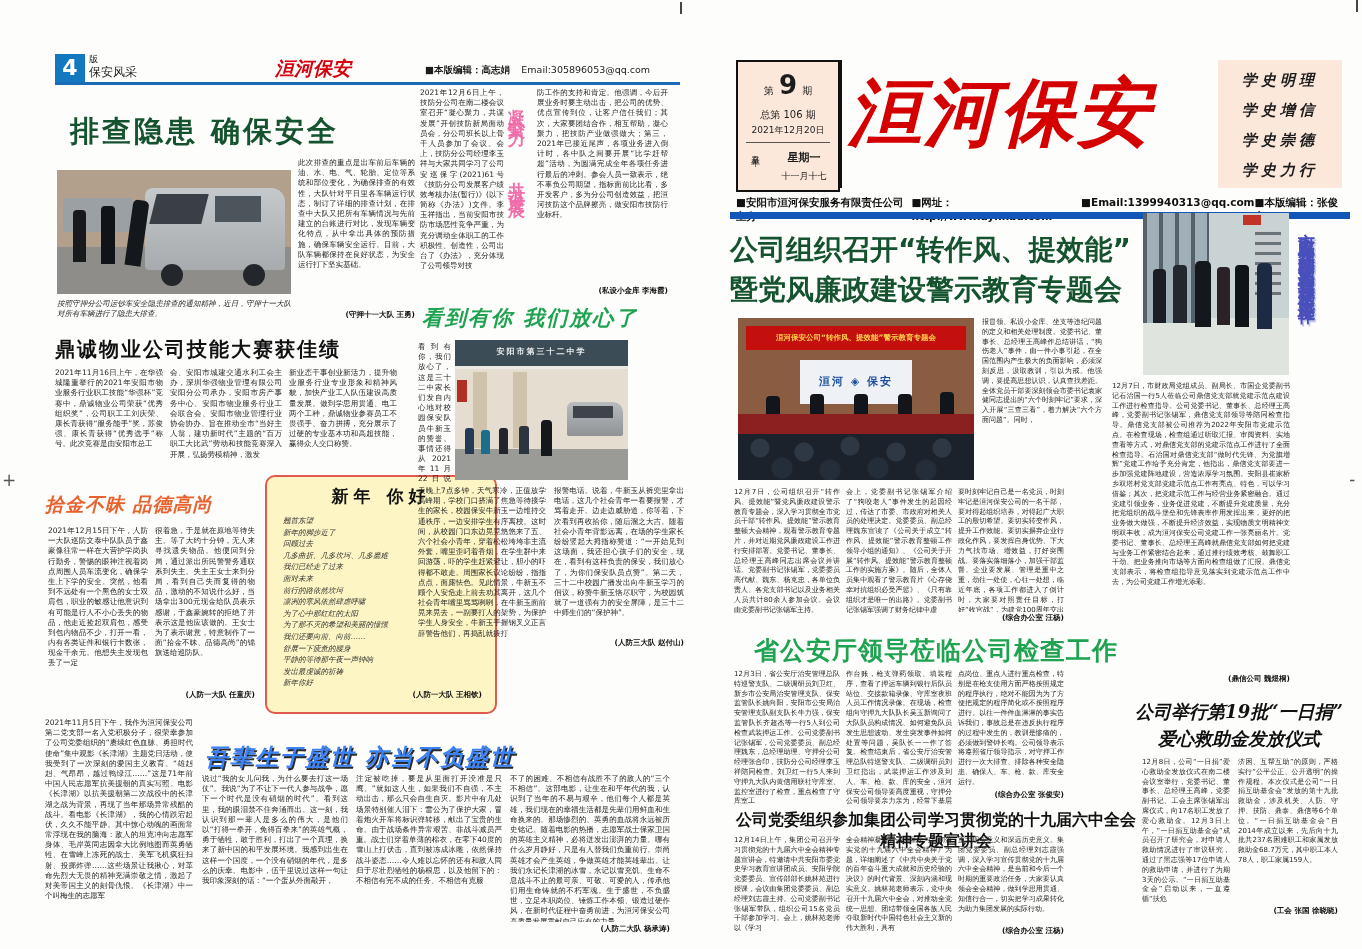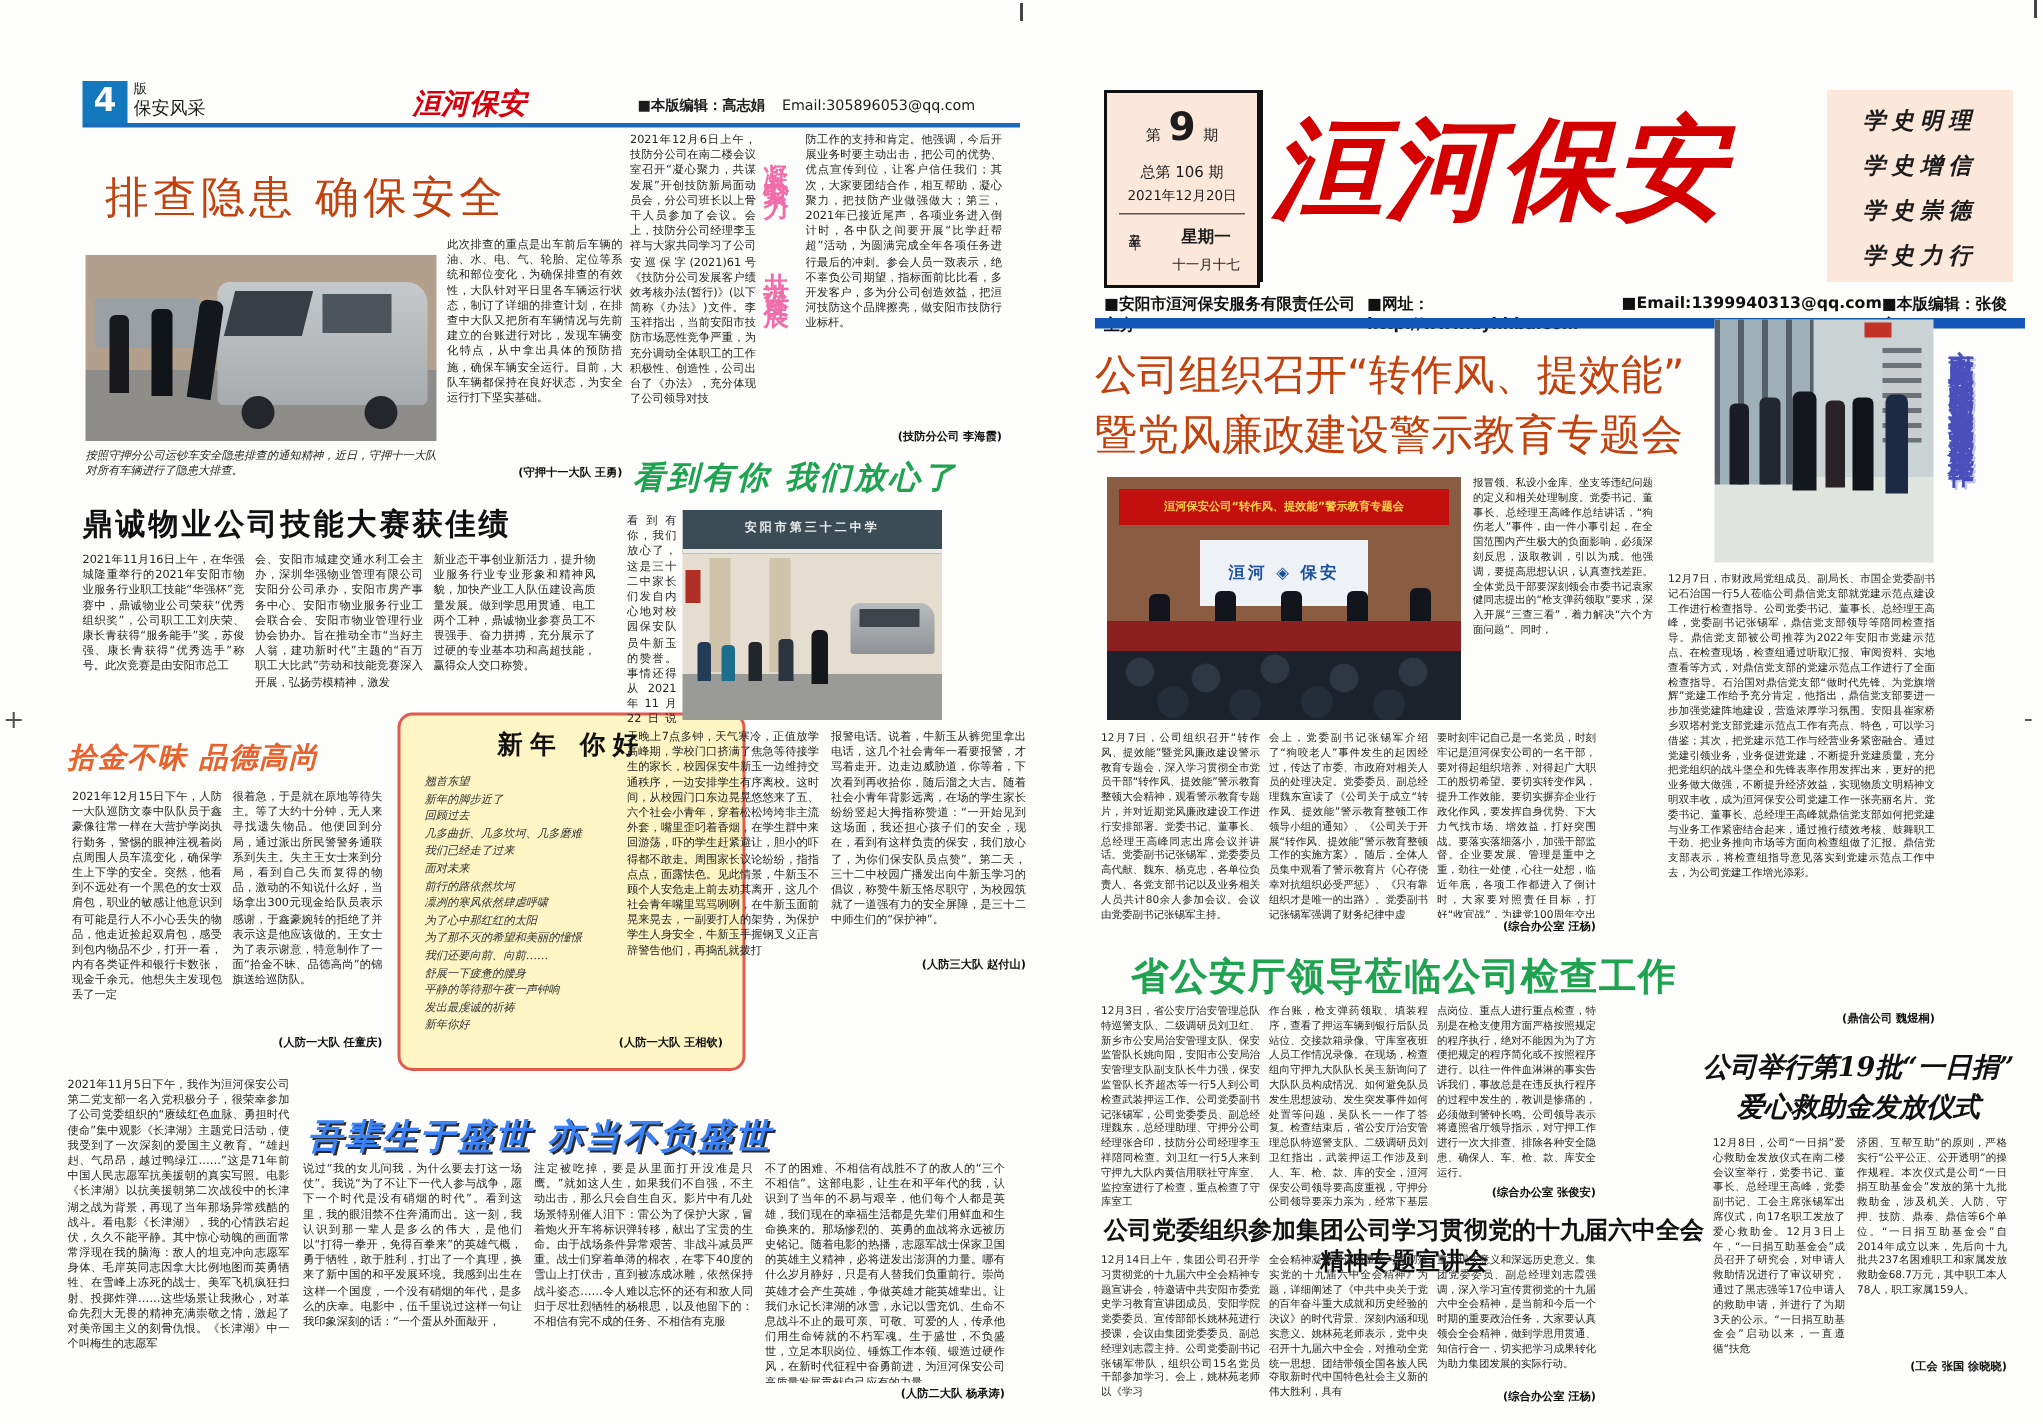--- a/index.html
+++ b/index.html
@@ -12,21 +12,21 @@
   .c{position:absolute;font-size:7.5px;line-height:1.36;text-align:justify;overflow:hidden;color:#242424;}
   .c7{font-size:7px;line-height:1.4;}
   .sig{position:absolute;font-size:7.5px;font-weight:bold;text-align:right;color:#111;}
   .serif{font-family:"DejaVu Serif","Liberation Serif",serif;}
   .photo{position:absolute;overflow:hidden;}
   
   .numbox{background:#1478be;color:#fff;font-weight:bold;text-align:center;}
   .rule{position:absolute;background:#1a6cb8;}
   .script-mast{font-family:"DejaVu Serif",serif;font-style:italic;font-weight:bold;color:#d6000f;}
   
-  .hl-red{color:#c2410c;font-weight:normal;}
+  .hl-red{color:#14532d;font-weight:bold;}
   .hl-blk{color:#111;font-weight:bold;}
   .hl-or{color:#e8622d;font-weight:bold;font-style:italic;font-family:"DejaVu Serif",serif;}
   .hl-gr{color:#1fa351;font-weight:bold;font-style:italic;font-family:"DejaVu Serif",serif;}
   .vert{writing-mode:vertical-rl;text-orientation:upright;}
   .pinkv{color:#f06daa;font-weight:bold;font-size:17px;letter-spacing:7px;}
   .bluev{color:#4a50bb;font-weight:bold;font-size:17px;letter-spacing:3px;text-shadow:1.5px 1.5px 0 #c3c7ee;}
   
   #ny{background:#fdf5c3;border:2px solid #e05a4e;border-radius:10px;}
   
   .pinkbox{background:#fce8db;}
@@ -104,21 +104,21 @@
       </div>
       <div class="sig" style="left:60px;top:213px;width:155px;">(人防一大队 王相钦)</div>
     </div>
 
     <div class="c" style="left:380px;top:38px;width:84px;height:250px;">2021年12月6日上午，技防分公司在南二楼会议室召开“凝心聚力，共谋发展”开创技防新局面动员会，分公司班长以上骨干人员参加了会议。会上，技防分公司经理李玉祥与大家共同学习了公司安巡保字(2021)61号《技防分公司发展客户绩效考核办法(暂行)》(以下简称《办法》)文件。李玉祥指出，当前安阳市技防市场恶性竞争严重，为充分调动全体职工的工作积极性、创造性，公司出台了《办法》，充分体现了公司领导对技</div>
     <div class="abs vert pinkv" style="left:466px;top:45px;height:186px;">
       <span>凝心聚力</span>
       <span style="margin-top:18px;">共谋发展</span>
     </div>
     <div class="c" style="left:497px;top:38px;width:131px;height:196px;">防工作的支持和肯定。他强调，今后开展业务时要主动出击，把公司的优势、优点宣传到位，让客户信任我们；其次，大家要团结合作，相互帮助，凝心聚力，把技防产业做强做大；第三，2021年已接近尾声，各项业务进入倒计时，各中队之间要开展“比学赶帮超”活动，为圆满完成全年各项任务进行最后的冲刺。参会人员一致表示，绝不辜负公司期望，指标面前比比看，多开发客户，多为分公司创造效益，把洹河技防这个品牌擦亮，做安阳市技防行业标杆。</div>
-    <div class="sig" style="left:497px;top:236px;width:131px;">(技防分公司 李海霞)</div>
+    <div class="sig" style="left:497px;top:236px;width:131px;">(私设小金库 李海霞)</div>
 
     <div class="abs hl-gr" style="left:382px;top:254px;width:266px;font-size:21px;letter-spacing:2px;">看到有你  我们放心了</div>
     <div class="c" style="left:378px;top:292px;width:33px;height:140px;">看到有你，我们放心了，这是三十二中家长们发自内心地对校园保安队员牛新玉的赞誉。事情还得从2021年11月22日说起，这</div>
     <div class="photo" style="left:415px;top:290px;width:173px;height:140px;background:linear-gradient(180deg,#e4ddd0 0 78%,#9a9a96 78% 100%);">
       <div class="abs" style="left:0;top:0;width:173px;height:26px;background:#3c4c56;border-bottom:3px solid #eceae4;color:#e8ecee;font-size:8px;font-weight:bold;text-align:center;line-height:24px;letter-spacing:2px;overflow:hidden;">安阳市第三十二中学</div>
       <div class="abs" style="left:18px;top:32px;width:14px;height:76px;background:#cfc3ab;"></div>
       <div class="abs" style="left:58px;top:32px;width:14px;height:76px;background:#cfc3ab;"></div>
       <div class="abs" style="left:2px;top:40px;width:10px;height:22px;background:#b03028;"></div>
       <div class="abs" style="left:112px;top:62px;width:56px;height:34px;background:linear-gradient(180deg,#b9bcbe,#8f9396);border-radius:6px 10px 2px 2px;"></div>
       <div class="abs" style="left:118px;top:66px;width:40px;height:12px;background:#3e444a;"></div>
@@ -182,21 +182,21 @@
       <div class="abs" style="left:62px;top:42px;width:112px;height:44px;background:#eef2f6;color:#1c4f9c;font-size:11px;font-weight:bold;text-align:center;line-height:44px;letter-spacing:2px;">洹河 ◈ 保安</div>
       <div class="abs" style="left:0;top:96px;width:236px;height:20px;background:#8c1f1f;"></div>
       <div class="abs" style="left:28px;top:78px;width:14px;height:18px;background:#12161c;border-radius:4px 4px 0 0;"></div>
       <div class="abs" style="left:72px;top:76px;width:14px;height:20px;background:#12161c;border-radius:4px 4px 0 0;"></div>
       <div class="abs" style="left:116px;top:76px;width:14px;height:20px;background:#12161c;border-radius:4px 4px 0 0;"></div>
       <div class="abs" style="left:160px;top:76px;width:14px;height:20px;background:#12161c;border-radius:4px 4px 0 0;"></div>
       <div class="abs" style="left:202px;top:74px;width:14px;height:22px;background:#12161c;border-radius:4px 4px 0 0;"></div>
       <div class="abs" style="left:0;top:116px;width:236px;height:46px;background:#1b222c;
            background-image:radial-gradient(circle 9px at 22px 14px,#2d3844 9px,transparent 10px),radial-gradient(circle 9px at 66px 18px,#2d3844 9px,transparent 10px),radial-gradient(circle 9px at 112px 12px,#2d3844 9px,transparent 10px),radial-gradient(circle 9px at 158px 18px,#2d3844 9px,transparent 10px),radial-gradient(circle 9px at 204px 14px,#2d3844 9px,transparent 10px),radial-gradient(circle 10px at 44px 34px,#242e3a 10px,transparent 11px),radial-gradient(circle 10px at 92px 36px,#242e3a 10px,transparent 11px),radial-gradient(circle 10px at 140px 34px,#242e3a 10px,transparent 11px),radial-gradient(circle 10px at 188px 36px,#242e3a 10px,transparent 11px);"></div>
     </div>
-    <div class="c c7" style="left:252px;top:268px;width:120px;height:162px;">报冒领、私设小金库、坐支等违纪问题的定义和相关处理制度。党委书记、董事长、总经理王高峰作总结讲话，“狗伤老人”事件，由一件小事引起，在全国范围内产生极大的负面影响，必须深刻反思，汲取教训，引以为戒。他强调，要提高思想认识，认真查找差距。全体党员干部要深刻领会市委书记袁家健同志提出的“枪支弹药领取”要求，深入开展“三查三看”，着力解决“六个方面问题”。同时，</div>
+    <div class="c c7" style="left:252px;top:268px;width:120px;height:162px;">报冒领、私设小金库、坐支等违纪问题的定义和相关处理制度。党委书记、董事长、总经理王高峰作总结讲话，“狗伤老人”事件，由一件小事引起，在全国范围内产生极大的负面影响，必须深刻反思，汲取教训，引以为戒。他强调，要提高思想认识，认真查找差距。全体党员干部要深刻领会市委书记袁家健同志提出的“六个时刻牢记”要求，深入开展“三查三看”，着力解决“六个方面问题”。同时，</div>
     <div class="c c7" style="left:4px;top:438px;width:106px;height:140px;">12月7日，公司组织召开“转作风、提效能”暨党风廉政建设警示教育专题会，深入学习贯彻全市党员干部“转作风、提效能”警示教育整顿大会精神，观看警示教育专题片，并对近期党风廉政建设工作进行安排部署。党委书记、董事长、总经理王高峰同志出席会议并讲话。党委副书记张锡军，党委委员高代献、魏东、杨克忠，各单位负责人、各党支部书记以及业务相关人员共计80余人参加会议。会议由党委副书记张锡军主持。</div>
     <div class="c c7" style="left:116px;top:438px;width:106px;height:140px;">会上，党委副书记张锡军介绍了“狗咬老人”事件发生的起因经过，传达了市委、市政府对相关人员的处理决定。党委委员、副总经理魏东宣读了《公司关于成立“转作风、提效能”警示教育整顿工作领导小组的通知》、《公司关于开展“转作风、提效能”警示教育整顿工作的实施方案》。随后，全体人员集中观看了警示教育片《心存侥幸对抗组织必受严惩》、《只有靠组织才是唯一的出路》。党委副书记张锡军强调了财务纪律中虚</div>
     <div class="c c7" style="left:228px;top:438px;width:106px;height:124px;">要时刻牢记自己是一名党员，时刻牢记是洹河保安公司的一名干部，要对得起组织培养，对得起广大职工的殷切希望。要切实转变作风，提升工作效能。要切实摒弃企业行政化作风，要发挥自身优势、下大力气找市场、增效益，打好突围战。要落实落细落小，加强干部监督。企业要发展、管理是重中之重，劲往一处使，心往一处想，临近年底，各项工作都进入了倒计时，大家要对照责任目标，打好“收官战”，为建党100周年交出一份洹河人完美的答卷。</div>
     <div class="sig" style="left:228px;top:563px;width:106px;">(综合办公室 汪杨)</div>
 
     <div class="abs" style="left:20px;top:584px;width:372px;text-align:center;font-size:25px;font-weight:bold;color:#1fa351;letter-spacing:1px;">省公安厅领导莅临公司检查工作</div>
     <div class="c c7" style="left:4px;top:620px;width:106px;height:134px;">12月3日，省公安厅治安管理总队特巡警支队、二级调研员刘卫红、新乡市公安局治安管理支队、保安监管队长姚向阳，安阳市公安局治安管理支队副支队长牛力强，保安监管队长齐超杰等一行5人到公司检查武装押运工作。公司党委副书记张锡军，公司党委委员、副总经理魏东，总经理助理、守押分公司经理张合印，技防分公司经理李玉祥陪同检查。刘卫红一行5人来到守押九大队内黄信用联社守库室、监控室进行了检查，重点检查了守库室工</div>
     <div class="c c7" style="left:116px;top:620px;width:106px;height:134px;">作台账，枪支弹药领取、填装程序，查看了押运车辆到银行后队员站位、交接款箱录像、守库室夜班人员工作情况录像。在现场，检查组向守押九大队队长吴玉新询问了大队队员构成情况、如何避免队员发生思想波动、发生突发事件如何处置等问题，吴队长一一作了答复。检查结束后，省公安厅治安管理总队特巡警支队、二级调研员刘卫红指出，武装押运工作涉及到人、车、枪、款、库的安全，洹河保安公司领导要高度重视，守押分公司领导要亲力亲为，经常下基层对重</div>
     <div class="c c7" style="left:228px;top:620px;width:106px;height:118px;">点岗位、重点人进行重点检查，特别是在枪支使用方面严格按照规定的程序执行，绝对不能因为为了方便把规定的程序简化或不按照程序进行。以往一件件血淋淋的事实告诉我们，事故总是在违反执行程序的过程中发生的，教训是惨痛的，必须做到警钟长鸣。公司领导表示将遵照省厅领导指示，对守押工作进行一次大排查、排除各种安全隐患、确保人、车、枪、款、库安全运行。</div>
     <div class="sig" style="left:228px;top:740px;width:106px;">(综合办公室 张俊安)</div>

